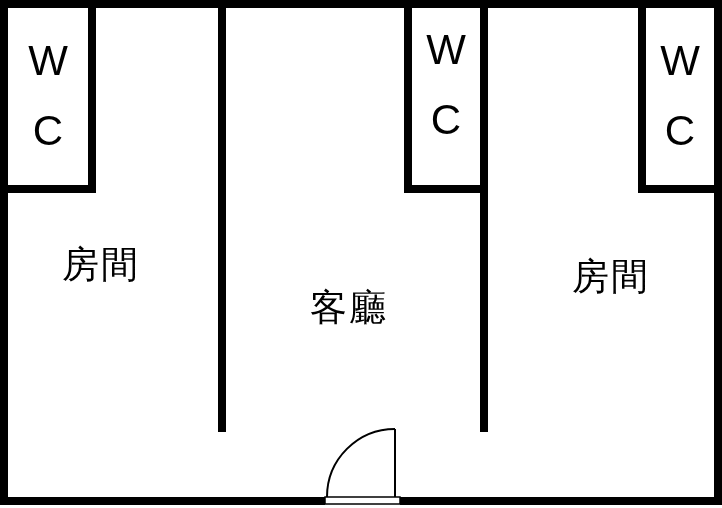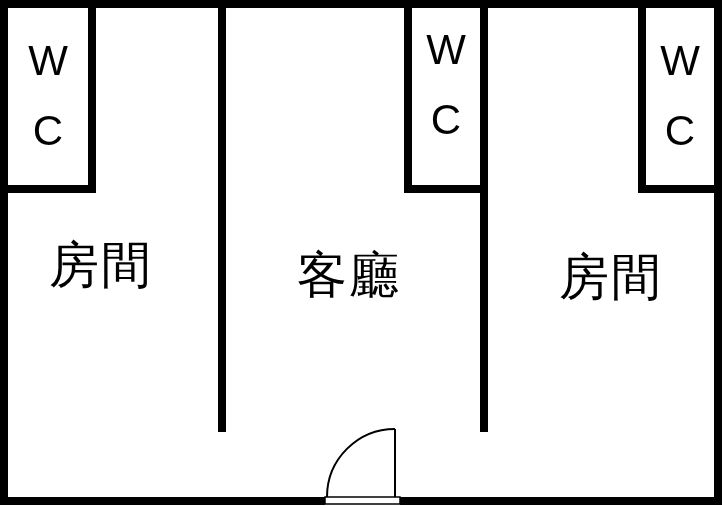--- a/index.html
+++ b/index.html
@@ -28,21 +28,21 @@
   }
   .plan-svg .threshold {
     fill: var(--floor, #ffffff);
     stroke: var(--wall, #000000);
     stroke-width: 1.5;
   }
   .room-label {
     position: absolute;
     transform: translate(-50%, -50%);
     font-family: "DejaVu Serif", "Liberation Serif", serif;
-    font-size: 50px;
+    font-size: 37px;
     letter-spacing: 2px;
     color: var(--wall, #000000);
     white-space: nowrap;
   }
   .wc-label {
     position: absolute;
     text-align: center;
     font-family: "Liberation Sans", "DejaVu Sans", sans-serif;
     font-size: 42px;
     line-height: 70px;
@@ -90,15 +90,15 @@
   <div class="wc-label wc-middle">
     <div>W</div>
     <div>C</div>
   </div>
   <div class="wc-label wc-right">
     <div>W</div>
     <div>C</div>
   </div>
 
   <div class="room-label" style="left:101px; top:265px">房間</div>
-  <div class="room-label" style="left:349px; top:275px">客廳</div>
+  <div class="room-label" style="left:349px; top:308px">客廳</div>
   <div class="room-label" style="left:611px; top:277px">房間</div>
 </div>
 
 </body></html>

